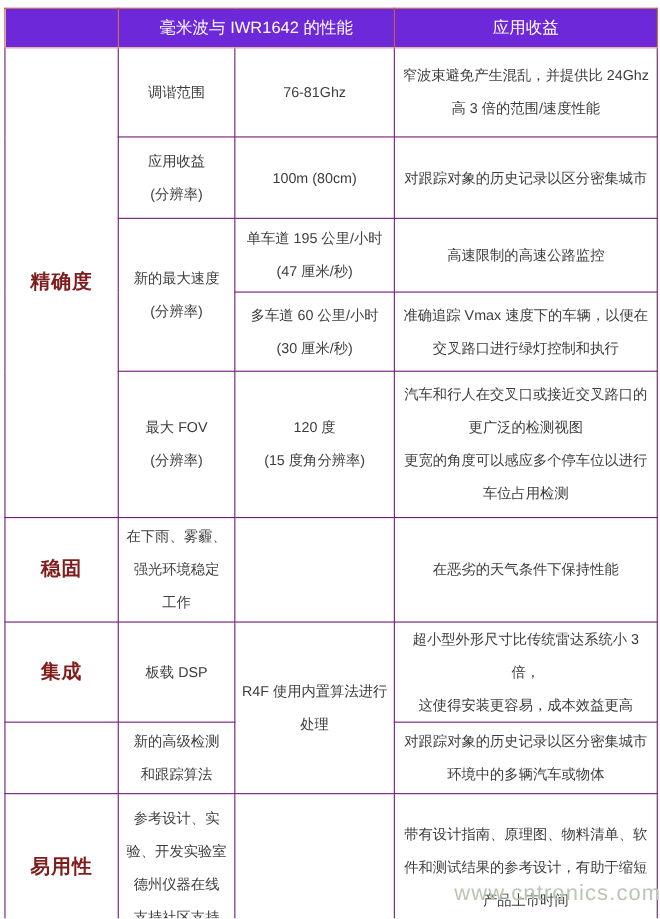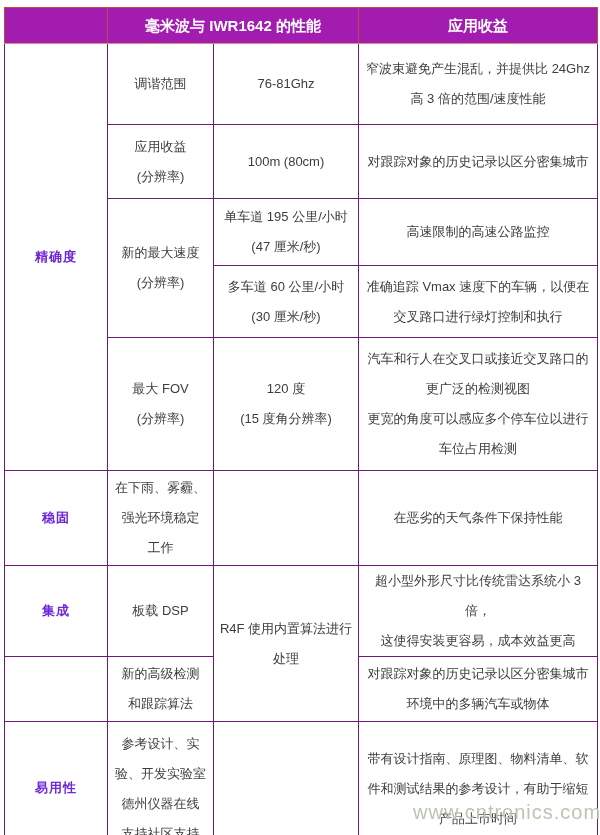--- a/index.html
+++ b/index.html
@@ -31,33 +31,33 @@
     vertical-align: middle;
     color: #3D3D3D;
     font-size: 13px;
     line-height: 30px;
     white-space: pre-line;
     padding: 0 2px;
     overflow: hidden;
     box-sizing: border-box;
   }
   thead th {
-    background: #a21caf;
+    background: #6d28d9;
     color: #ffffff;
     font-size: 15px;
-    font-weight: bold;
+    font-weight: normal;
     line-height: 1.3;
     border: 1px solid #BA4A44;
     border-bottom: 1px solid #DB8E87;
     white-space: normal;
   }
   td.cat {
-    font-size: 13px;
+    font-size: 18px;
     font-weight: bold;
-    color: #6d28d9;
+    color: #7f1d1d;
     letter-spacing: 1px;
     line-height: 1.4;
     white-space: normal;
   }
   .watermark {
     position: absolute;
     left: 413px;
     top: 801px;
     font-size: 20px;
     color: #BAC6B2;

